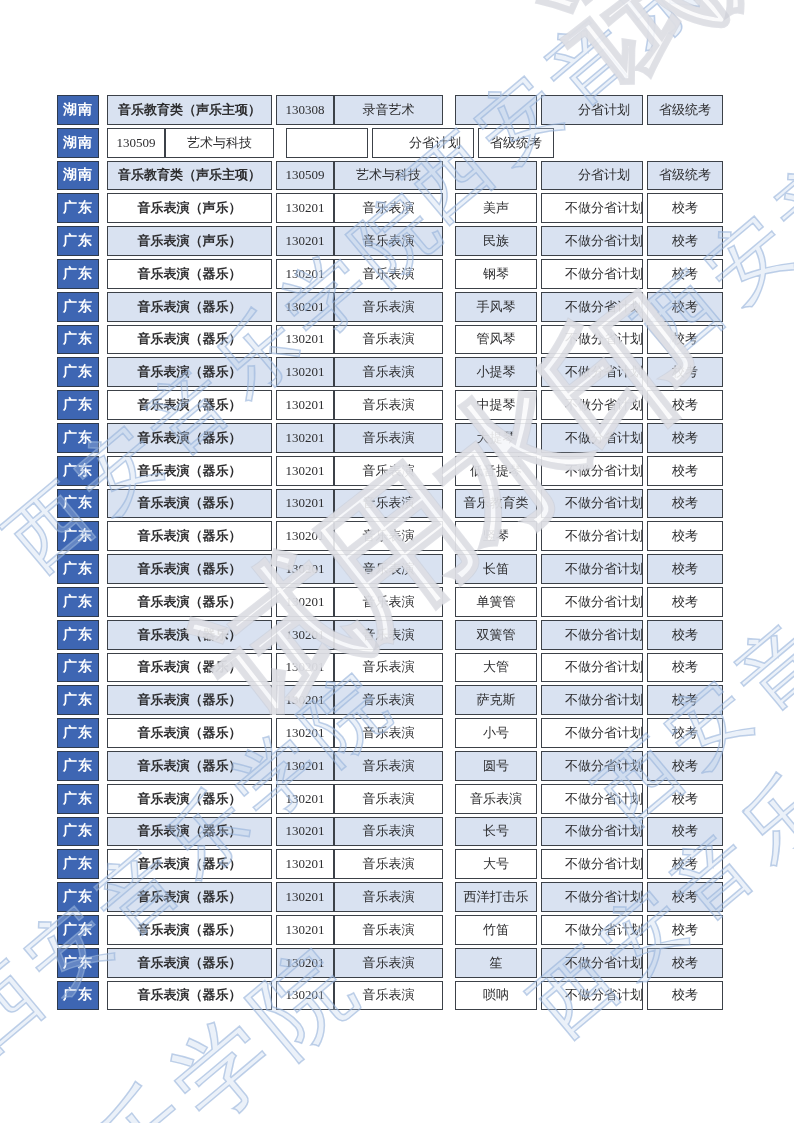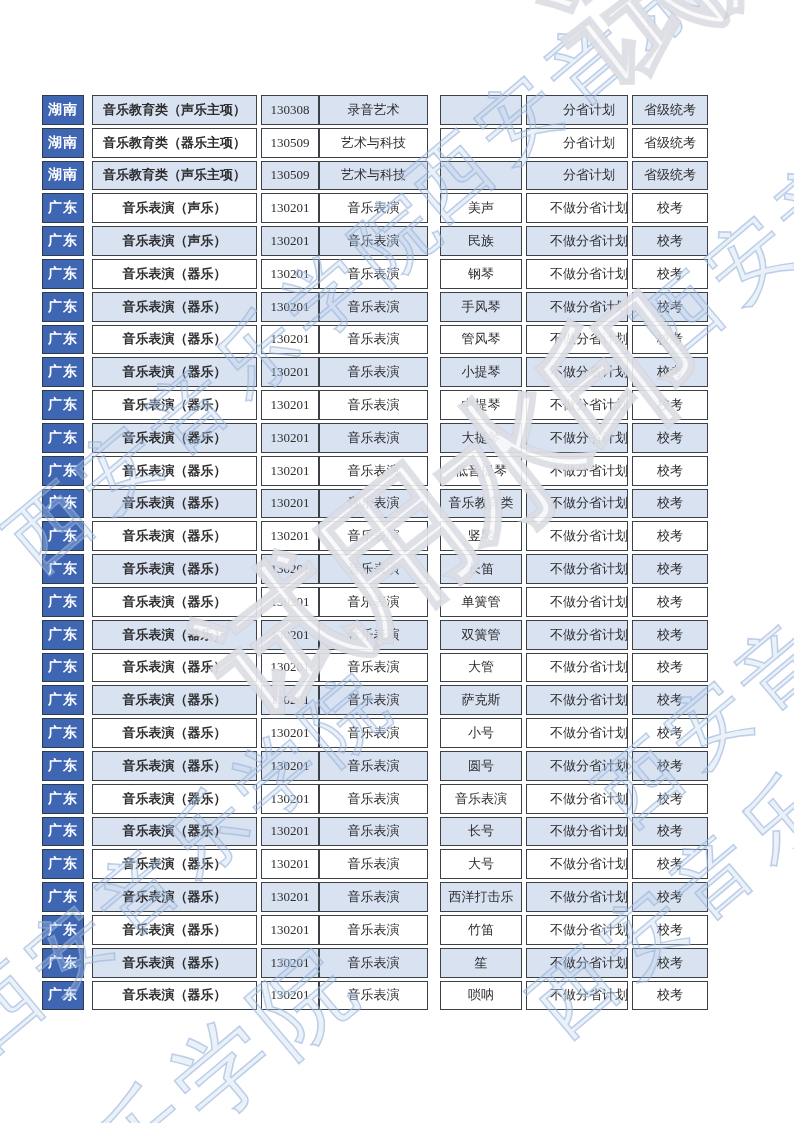--- a/index.html
+++ b/index.html
@@ -3,21 +3,21 @@
 <meta charset="utf-8">
 <style>
   html,body{margin:0;padding:0;}
   body{
     width:794px;height:1123px;background:#ffffff;overflow:hidden;
     font-family:"Liberation Serif","DejaVu Serif",serif;
   }
   .page{position:relative;width:794px;height:1123px;background:#fff;overflow:hidden;}
 
   
-  .table{position:absolute;left:42px;top:95px;width:683px;z-index:10;}
+  .table{position:absolute;left:57px;top:95px;width:683px;z-index:10;}
   .trow{display:flex;height:29.8px;margin-bottom:3px;}
   .cell{
     box-sizing:border-box;border:1.5px solid #3c4148;background:#ffffff;
     display:flex;align-items:center;justify-content:center;
     font-size:13px;color:#2d2d2f;white-space:nowrap;overflow:hidden;
   }
   .c1{width:42px;margin-right:8px;background:#3e66b3 !important;color:#ffffff;
       font-family:"Liberation Sans","DejaVu Sans",sans-serif;font-weight:bold;
       font-size:14px;letter-spacing:1px;border-color:#2e3a4d;}
   .c2{width:165px;margin-right:4px;font-weight:bold;}
@@ -66,21 +66,20 @@
       <div class="cell c1">湖南</div>
       <div class="cell c2">音乐教育类（声乐主项）</div>
       <div class="cell c3">130308</div>
       <div class="cell c4">录音艺术</div>
       <div class="cell c5"></div>
       <div class="cell c6">分省计划</div>
       <div class="cell c7">省级统考</div>
     </div>
       <div class="trow">
       <div class="cell c1">湖南</div>
-      <div class="cell c2">音乐教育类（器乐主项）</div>
       <div class="cell c3">130509</div>
       <div class="cell c4">艺术与科技</div>
       <div class="cell c5"></div>
       <div class="cell c6">分省计划</div>
       <div class="cell c7">省级统考</div>
     </div>
       <div class="trow">
       <div class="cell c1">湖南</div>
       <div class="cell c2">音乐教育类（声乐主项）</div>
       <div class="cell c3">130509</div>

